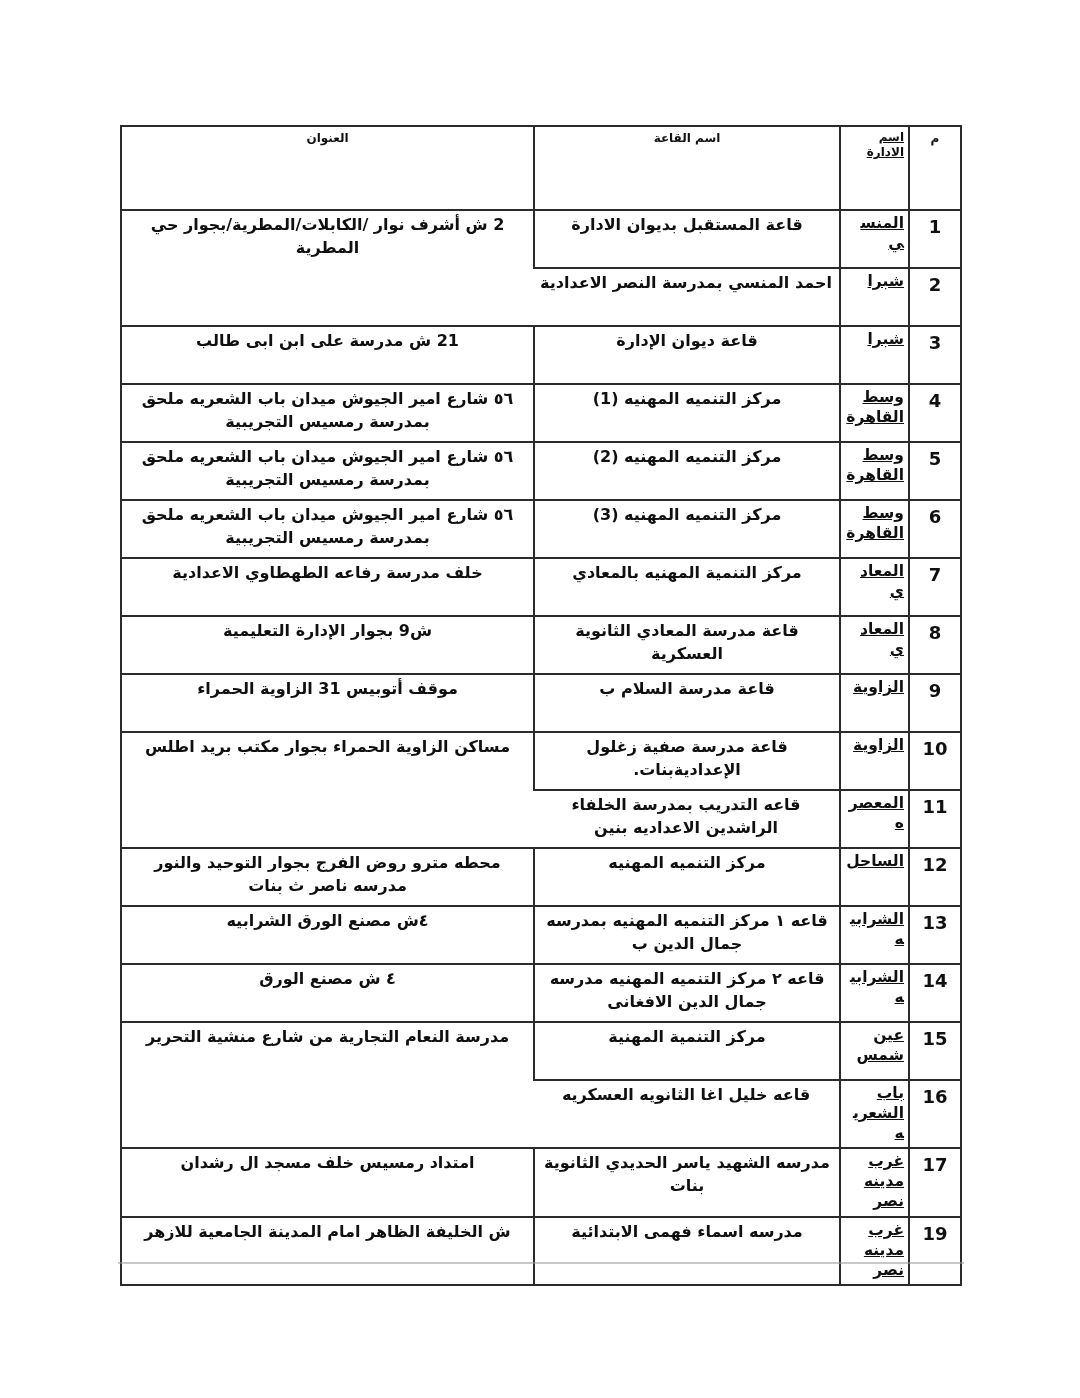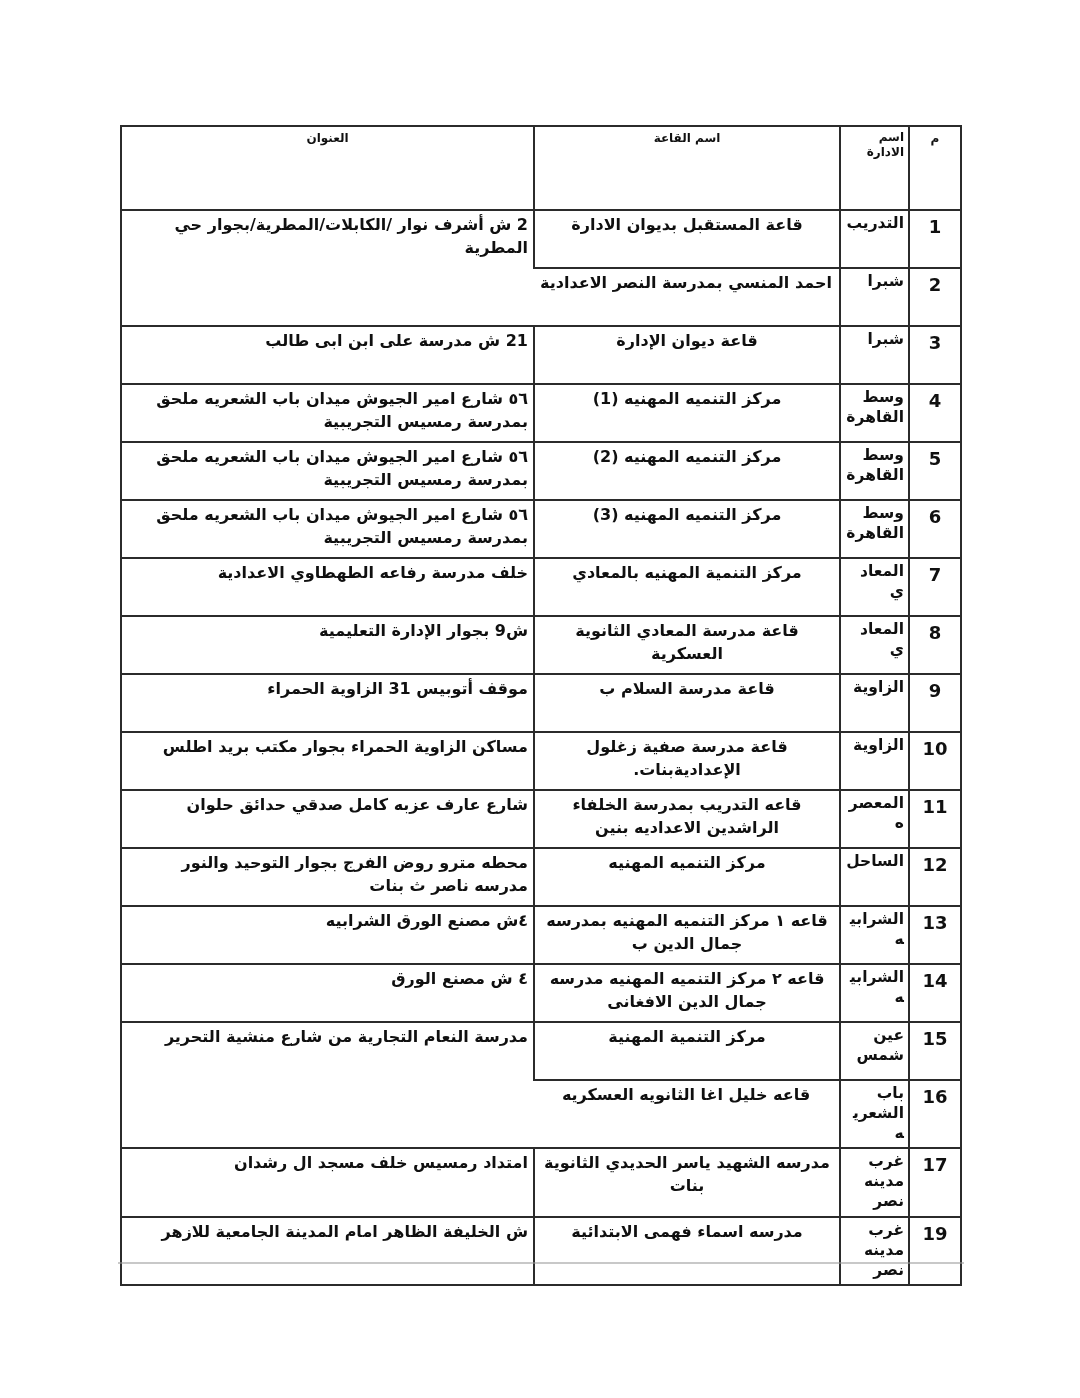--- a/index.html
+++ b/index.html
@@ -30,23 +30,23 @@
     border-left:2px solid #2b2b2b;
     padding:3px 5px 4px 5px;
     min-height:58px;
     font-size:16px;
     line-height:1.42;
     word-wrap:break-word;
   }
   .cell:last-child{ border-left:none; }
   .t-row.header .cell{ min-height:82px; font-size:12px; }
   .num{ text-align:center; font-size:18px; }
-  .admin{ text-align:right; line-height:1.28; padding-right:4px; font-size:15.5px;}
+  .admin{ text-align:right; line-height:1.28; padding-right:4px; font-size:15.5px;text-decoration:underline;}
   .hall{ text-align:center; font-size:16px; }
-  .addr{ }
+  .addr{ text-align:center; }
   .t-row.header .num,
   .t-row.header .hall,
   .t-row.header .addr{ text-align:center; }
   .artifact-line{
     position:absolute;
     left:118px; top:1262px;
     width:846px; height:2px;
     background:#9a9a9a;
     opacity:.55;
   }
@@ -60,21 +60,21 @@
 
     <div class="t-row header">
       <div class="cell num">م</div>
       <div class="cell admin">اسم الادارة</div>
       <div class="cell hall">اسم القاعة</div>
       <div class="cell addr">العنوان</div>
     </div>
 
     <div class="t-row">
       <div class="cell num">1</div>
-      <div class="cell admin">التدريب</div>
+      <div class="cell admin">المنسي</div>
       <div class="cell hall">قاعة المستقبل بديوان الادارة</div>
       <div class="cell addr">2 ش أشرف نوار /الكابلات/المطرية/بجوار حي المطرية</div>
     </div>
 
     <div class="t-row">
       <div class="cell num">2</div>
       <div class="cell admin">شبرا</div>
       <div class="cell hall">احمد المنسي بمدرسة النصر الاعدادية</div>
     </div>
 
@@ -131,21 +131,20 @@
       <div class="cell num">10</div>
       <div class="cell admin">الزاوية</div>
       <div class="cell hall">قاعة مدرسة صفية زغلول الإعداديةبنات.</div>
       <div class="cell addr">مساكن الزاوية الحمراء بجوار مكتب بريد اطلس</div>
     </div>
 
     <div class="t-row">
       <div class="cell num">11</div>
       <div class="cell admin">المعصره</div>
       <div class="cell hall">قاعه التدريب  بمدرسة الخلفاء الراشدين الاعداديه بنين</div>
-      <div class="cell addr">شارع عارف عزبه كامل صدقي حدائق حلوان</div>
     </div>
 
     <div class="t-row">
       <div class="cell num">12</div>
       <div class="cell admin">الساحل</div>
       <div class="cell hall">مركز التنميه المهنيه</div>
       <div class="cell addr">محطه مترو روض الفرج بجوار التوحيد والنور مدرسه ناصر ث بنات</div>
     </div>
 
     <div class="t-row">

